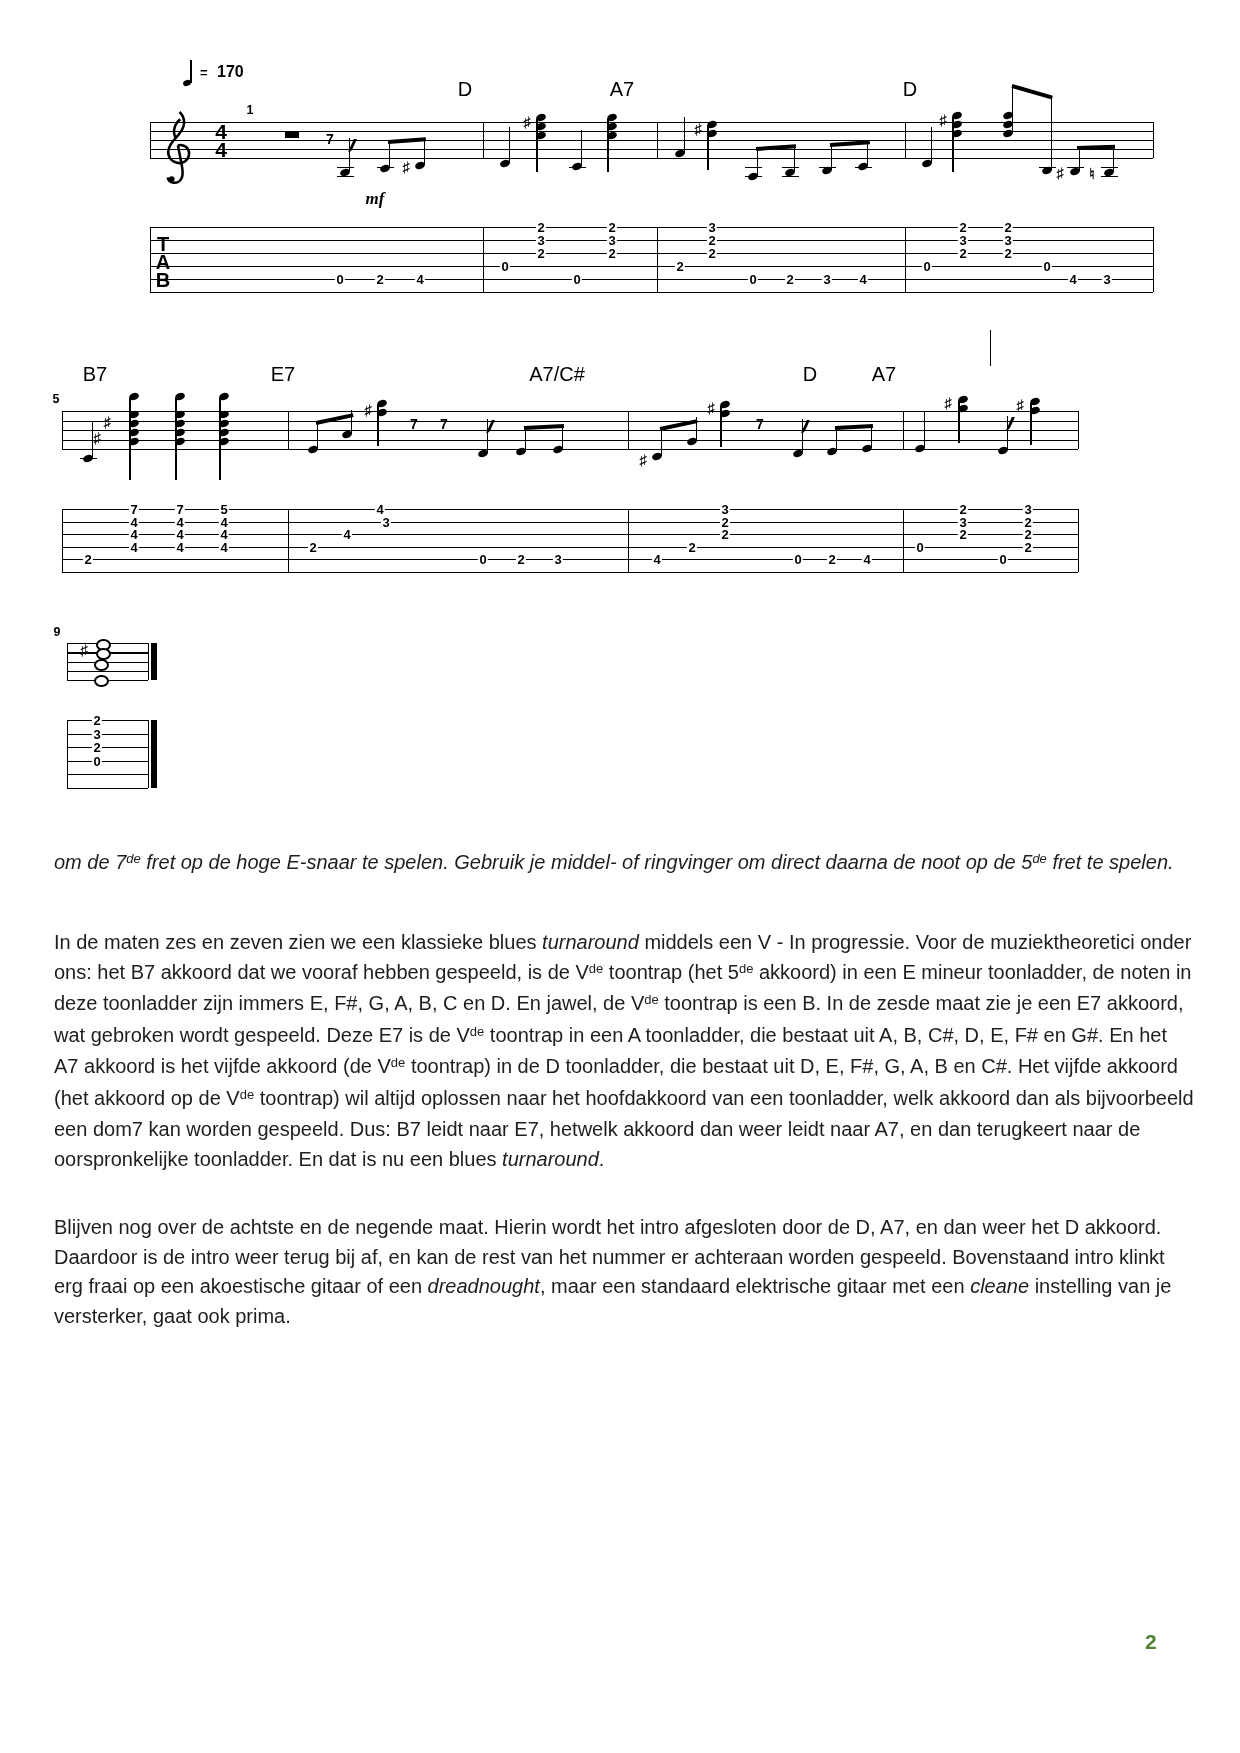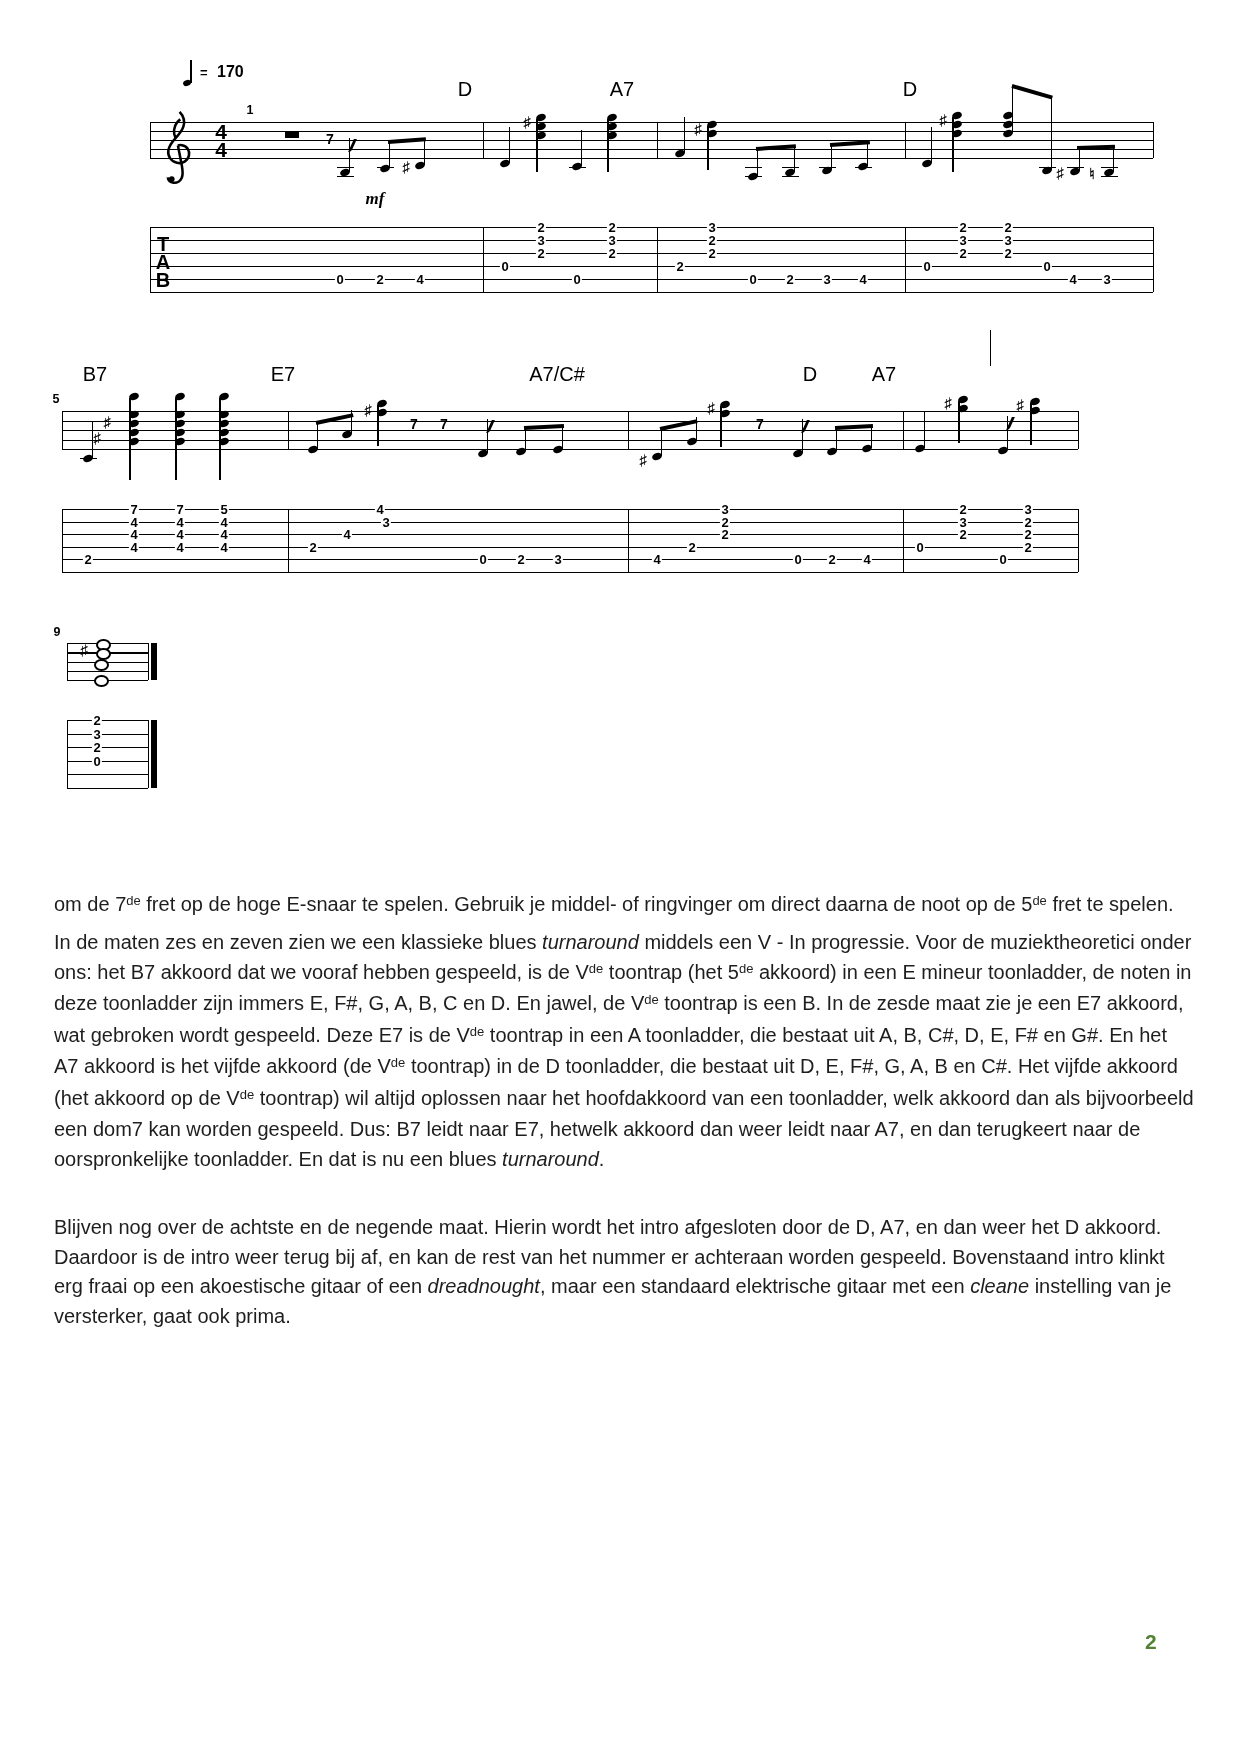--- a/index.html
+++ b/index.html
@@ -347,18 +347,18 @@
       <div class="wh" style="left: 95.5px; top: 638.5px;"></div>
       <div class="wh" style="left: 95.5px; top: 647.5px;"></div>
       <div class="wh" style="left: 93.5px; top: 658.5px;"></div>
       <div class="wh" style="left: 93.5px; top: 674.5px;"></div>
       <span class="tn" style="left: 97px; top: 720px;">2</span>
       <span class="tn" style="left: 97px; top: 733.5px;">3</span>
       <span class="tn" style="left: 97px; top: 747px;">2</span>
       <span class="tn" style="left: 97px; top: 760.5px;">0</span>
     </div>
   <div id="text">
-      <div class="para" style="top: 890px;"><span>om de 7</span><span class="sup">de</span><span> fret op de hoge E-snaar te spelen. Gebruik je middel- of ringvinger om direct daarna de noot op de 5</span><span class="sup">de</span><span> fret te spelen.</span></div>
+      <div class="para" style="top: 848px; font-style: italic;"><span>om de 7</span><span class="sup">de</span><span> fret op de hoge E-snaar te spelen. Gebruik je middel- of ringvinger om direct daarna de noot op de 5</span><span class="sup">de</span><span> fret te spelen.</span></div>
       <div class="para" style="top: 928px;"><span>In de maten zes en zeven zien we een klassieke blues </span><span class="it">turnaround</span><span> middels een V - In progressie. Voor de muziektheoretici onder ons: het B7 akkoord dat we vooraf hebben gespeeld, is de V</span><span class="sup">de</span><span> toontrap (het 5</span><span class="sup">de</span><span> akkoord) in een E mineur toonladder, de noten in deze toonladder zijn immers E, F#, G, A, B, C en D. En jawel, de V</span><span class="sup">de</span><span> toontrap is een B. In de zesde maat zie je een E7 akkoord, wat gebroken wordt gespeeld. Deze E7 is de V</span><span class="sup">de</span><span> toontrap in een A toonladder, die bestaat uit A, B, C#, D, E, F# en G#. En het A7 akkoord is het vijfde akkoord (de V</span><span class="sup">de</span><span> toontrap) in de D toonladder, die bestaat uit D, E, F#, G, A, B en C#. Het vijfde akkoord (het akkoord op de V</span><span class="sup">de</span><span> toontrap) wil altijd oplossen naar het hoofdakkoord van een toonladder, welk akkoord dan als bijvoorbeeld een dom7 kan worden gespeeld. Dus: B7 leidt naar E7, hetwelk akkoord dan weer leidt naar A7, en dan terugkeert naar de oorspronkelijke toonladder. En dat is nu een blues </span><span class="it">turnaround</span><span>.</span></div>
       <div class="para" style="top: 1213px;"><span>Blijven nog over de achtste en de negende maat. Hierin wordt het intro afgesloten door de D, A7, en dan weer het D akkoord. Daardoor is de intro weer terug bij af, en kan de rest van het nummer er achteraan worden gespeeld. Bovenstaand intro klinkt erg fraai op een akoestische gitaar of een </span><span class="it">dreadnought</span><span>, maar een standaard elektrische gitaar met een </span><span class="it">cleane</span><span> instelling van je versterker, gaat ook prima.</span></div>
     </div>
   <div class="pagenum" style="color: rgb(83, 129, 53);">2</div>
 </div>
 
 </body></html>

